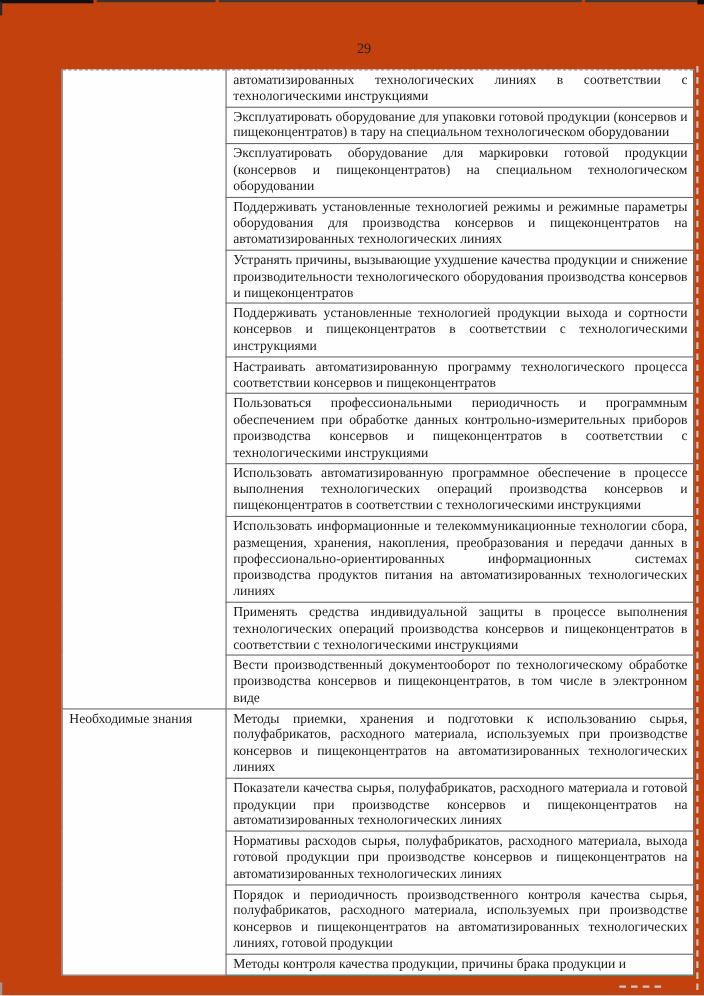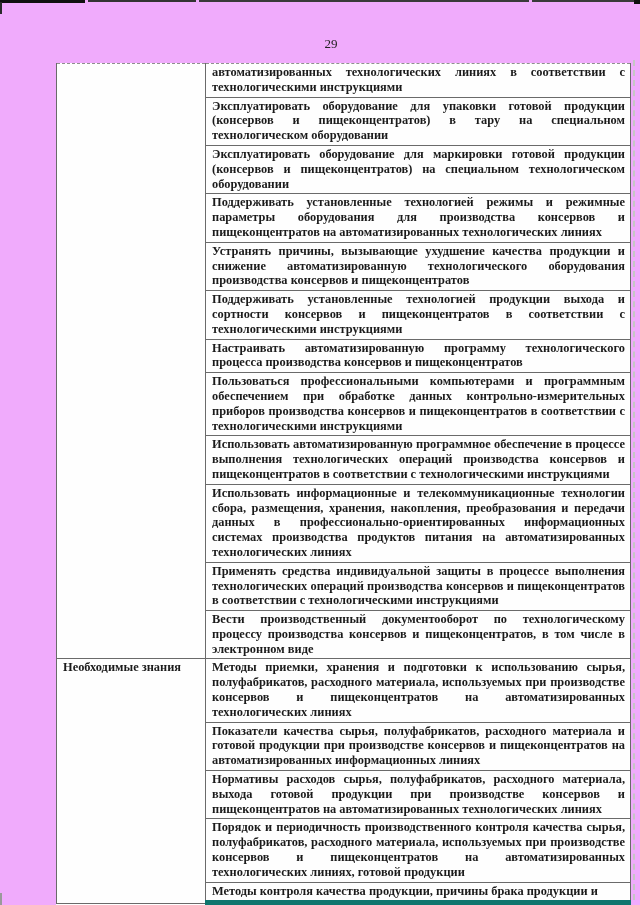--- a/index.html
+++ b/index.html
@@ -1,20 +1,20 @@
 <!DOCTYPE html>
 <html><head>
 <meta charset="utf-8">
 <style>
   html, body { margin: 0; padding: 0; background: #ffffff; }
   .page {
     position: relative;
     width: 640px;
     height: 905px;
-    background: #f0abfc;
+    background: #c2410c;
     overflow: hidden;
     font-family: "Liberation Serif", serif;
     color: #1b1b1b;
   }
   
   .scan-line { position: absolute; background: #222; }
   .seg1 { left: 0;   top: 0; width: 85px;  height: 3px; background: #101010; }
   .seg2 { left: 88px; top: 0; width: 108px; height: 2px; background: #333; }
   .seg3 { left: 199px; top: 0; width: 330px; height: 2px; background: #3a3a3a; }
   .seg4 { left: 532px; top: 0; width: 102px; height: 2px; background: #3a3a3a; }
@@ -34,36 +34,35 @@
     position: absolute; top: 36px; left: 0; width: 662px;
     text-align: center; font-size: 13px; color: #222;
   }
   
   .doc-table-wrap { position: absolute; left: 56px; top: 63px; }
   table.doc-table {
     border-collapse: collapse;
     table-layout: fixed;
     width: 562px;
     background: #fefefe;
-    font-weight: bold;
   }
   table.doc-table td {
     border: 1px solid #6a6a6a;
     vertical-align: top;
     padding: 1px 5px 2px 6px;
     font-size: 12.4px;
     line-height: 14.8px;
     text-align: justify;
     color: #1b1b1b;
     overflow: hidden;
   }
   td.label-col { width: 137px; text-align: left; padding-top: 2px; margin-left: 36px; }
   td.text-col  { width: 413px; }
   tr.first-visible td { border-top: 1px dashed #8f8f8f; }
-  tr.last-visible td  { border-bottom: 6px solid #0f766e; }
+  tr.last-visible td  { border-bottom: 1px solid #0f766e; }
 </style>
 </head>
 <body>
 
 <div class="page">
 
   <div class="scan-line seg1"></div>
   <div class="scan-line seg2"></div>
   <div class="scan-line seg3"></div>
   <div class="scan-line seg4"></div>
@@ -85,50 +84,50 @@
         <tr>
             <td class="text-col">Эксплуатировать оборудование для упаковки готовой продукции (консервов и пищеконцентратов) в тару на специальном технологическом оборудовании</td>
           </tr>
         <tr>
             <td class="text-col">Эксплуатировать оборудование для маркировки готовой продукции (консервов и пищеконцентратов) на специальном технологическом оборудовании</td>
           </tr>
         <tr>
             <td class="text-col">Поддерживать установленные технологией режимы и режимные параметры оборудования для производства консервов и пищеконцентратов на автоматизированных технологических линиях</td>
           </tr>
         <tr>
-            <td class="text-col">Устранять причины, вызывающие ухудшение качества продукции и снижение автоматизированную технологического оборудования производства консервов и пищеконцентратов</td>
+            <td class="text-col">Устранять причины, вызывающие ухудшение качества продукции и снижение производительности технологического оборудования производства консервов и пищеконцентратов</td>
           </tr>
         <tr>
             <td class="text-col">Поддерживать установленные технологией продукции выхода и сортности консервов и пищеконцентратов в соответствии с технологическими инструкциями</td>
           </tr>
         <tr>
-            <td class="text-col">Настраивать автоматизированную программу технологического процесса производства консервов и пищеконцентратов</td>
+            <td class="text-col">Настраивать автоматизированную программу технологического процесса соответствии консервов и пищеконцентратов</td>
           </tr>
         <tr>
-            <td class="text-col">Пользоваться профессиональными компьютерами и программным обеспечением при обработке данных контрольно-измерительных приборов производства консервов и пищеконцентратов в соответствии с технологическими инструкциями</td>
+            <td class="text-col">Пользоваться профессиональными периодичность и программным обеспечением при обработке данных контрольно-измерительных приборов производства консервов и пищеконцентратов в соответствии с технологическими инструкциями</td>
           </tr>
         <tr>
             <td class="text-col">Использовать автоматизированную программное обеспечение в процессе выполнения технологических операций производства консервов и пищеконцентратов в соответствии с технологическими инструкциями</td>
           </tr>
         <tr>
             <td class="text-col">Использовать информационные и телекоммуникационные технологии сбора, размещения, хранения, накопления, преобразования и передачи данных в профессионально-ориентированных информационных системах производства продуктов питания на автоматизированных технологических линиях</td>
           </tr>
         <tr>
             <td class="text-col">Применять средства индивидуальной защиты в процессе выполнения технологических операций производства консервов и пищеконцентратов в соответствии с технологическими инструкциями</td>
           </tr>
         <tr>
-            <td class="text-col">Вести производственный документооборот по технологическому процессу производства консервов и пищеконцентратов, в том числе в электронном виде</td>
+            <td class="text-col">Вести производственный документооборот по технологическому обработке производства консервов и пищеконцентратов, в том числе в электронном виде</td>
           </tr>
 
         <tr>
           <td class="label-col" rowspan="5">Необходимые знания</td>
           <td class="text-col">Методы приемки, хранения и подготовки к использованию сырья, полуфабрикатов, расходного материала, используемых при производстве консервов и пищеконцентратов на автоматизированных технологических линиях</td>
         </tr>
         <tr>
-            <td class="text-col">Показатели качества сырья, полуфабрикатов, расходного материала и готовой продукции при производстве консервов и пищеконцентратов на автоматизированных информационных линиях</td>
+            <td class="text-col">Показатели качества сырья, полуфабрикатов, расходного материала и готовой продукции при производстве консервов и пищеконцентратов на автоматизированных технологических линиях</td>
           </tr>
         <tr>
             <td class="text-col">Нормативы расходов сырья, полуфабрикатов, расходного материала, выхода готовой продукции при производстве консервов и пищеконцентратов на автоматизированных технологических линиях</td>
           </tr>
         <tr>
             <td class="text-col">Порядок и периодичность производственного контроля качества сырья, полуфабрикатов, расходного материала, используемых при производстве консервов и пищеконцентратов на автоматизированных технологических линиях, готовой продукции</td>
           </tr>
         <tr class="last-visible">
             <td class="text-col">Методы контроля качества продукции, причины брака продукции и</td>
           </tr>

